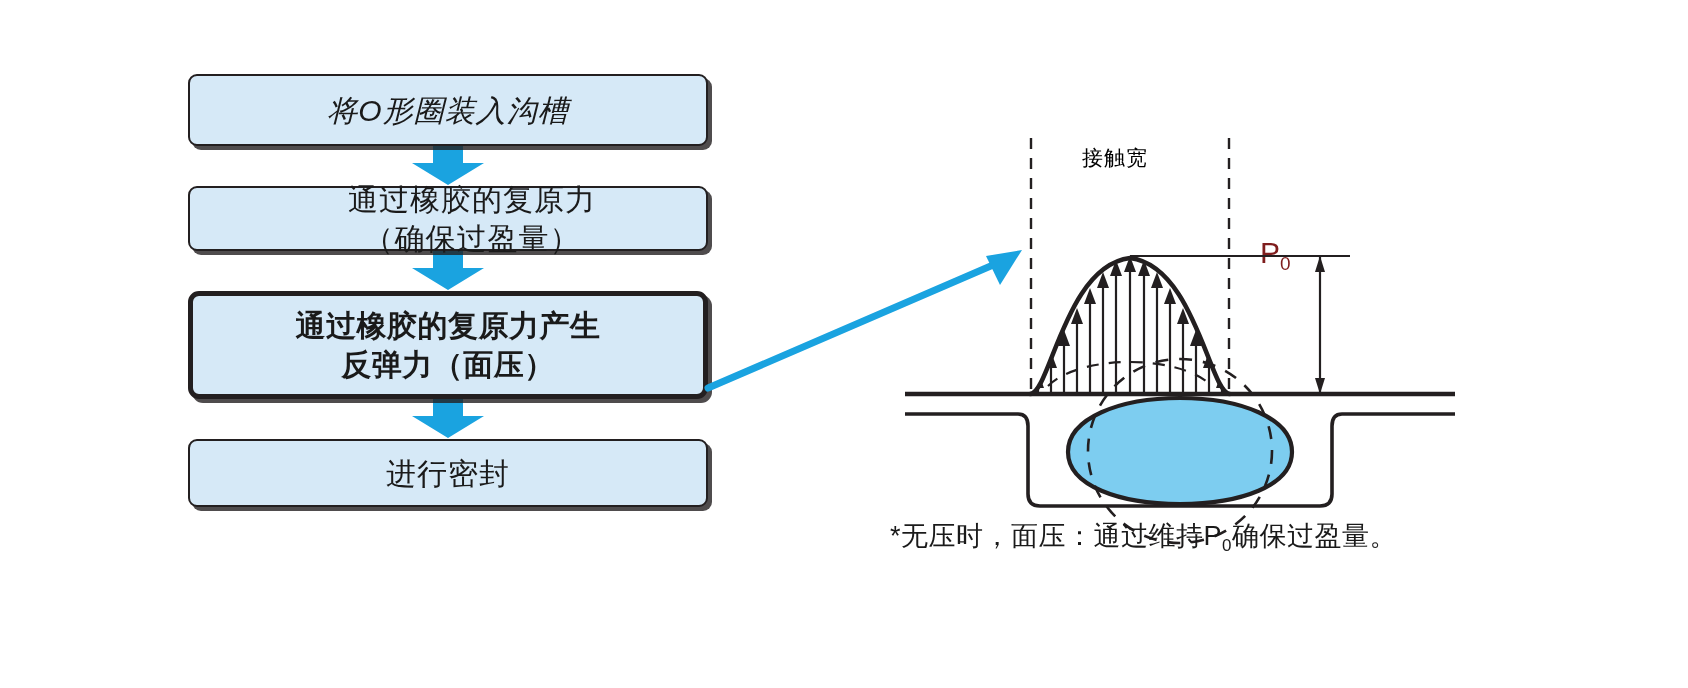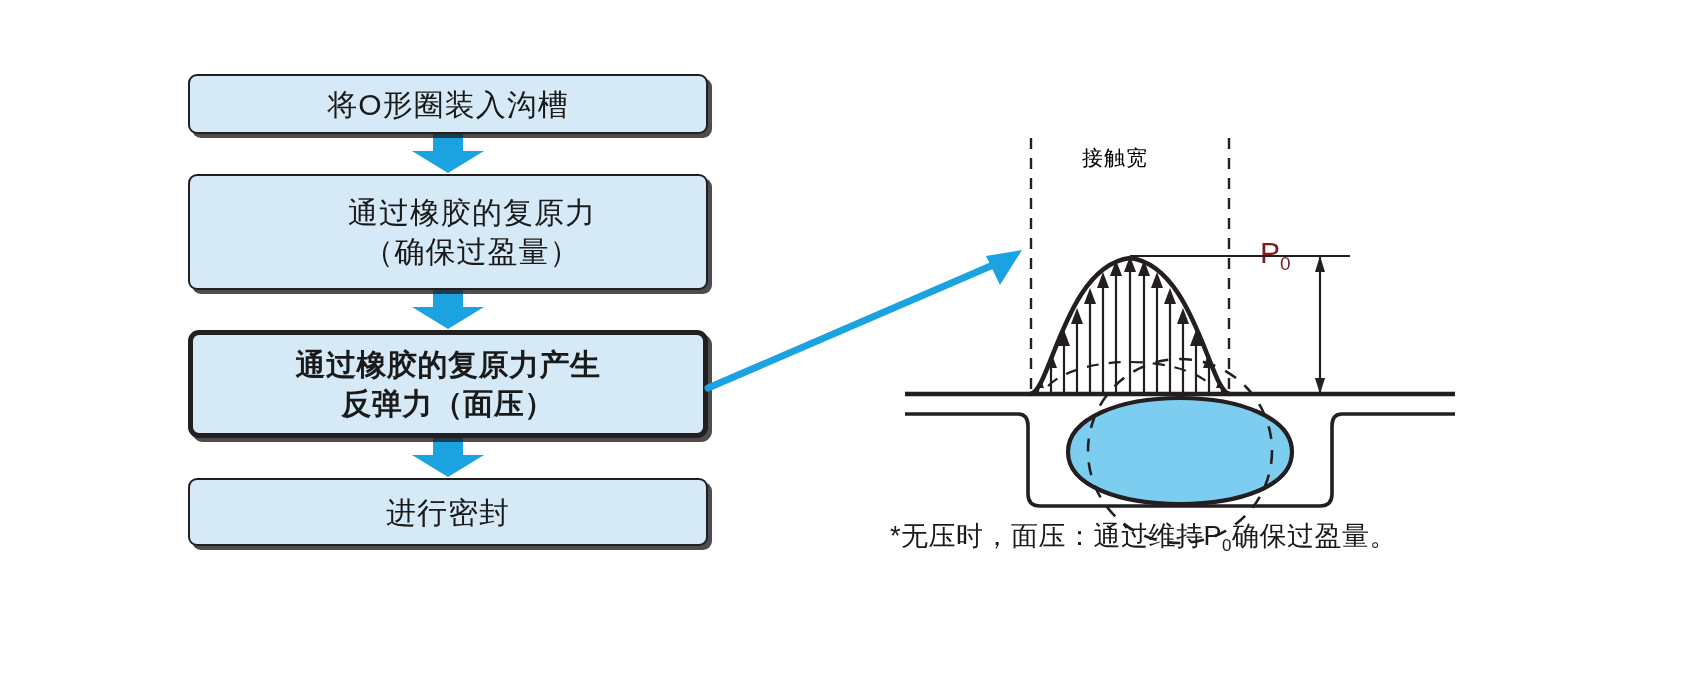--- a/index.html
+++ b/index.html
@@ -34,22 +34,22 @@
   }
   .fbox .txt{
     display:block;
     line-height:1.30;
     font-size:30px;
     letter-spacing:1px;
     white-space:pre-line;
   }
   .fbox.emph .txt{font-size:30px;letter-spacing:0.5px;}
 
-  .h1box{height:60px;}
-  .h2box{height:116px;padding-left:48px;}
+  .h1box{height:72px;font-style:italic;}
+  .h2box{height:65px;padding-left:48px;}
   .h3box{height:108px;}
   .h4box{height:68px;}
 
   .arrowwrap{
     height:40px;
     display:flex;align-items:center;justify-content:center;
   }
   .darrow{display:block;}
 
   

